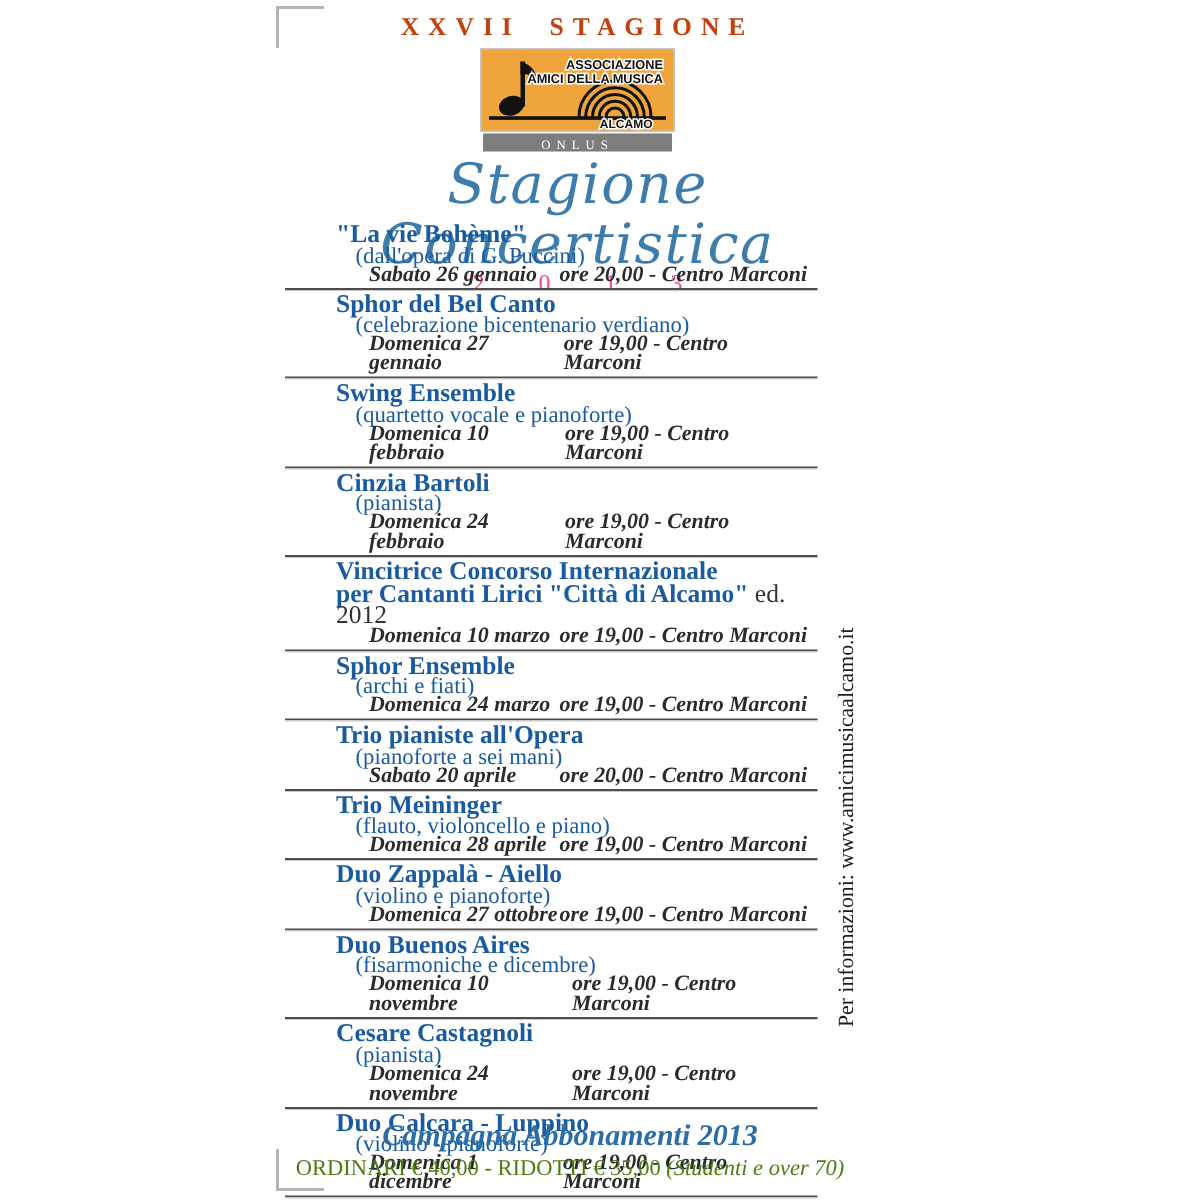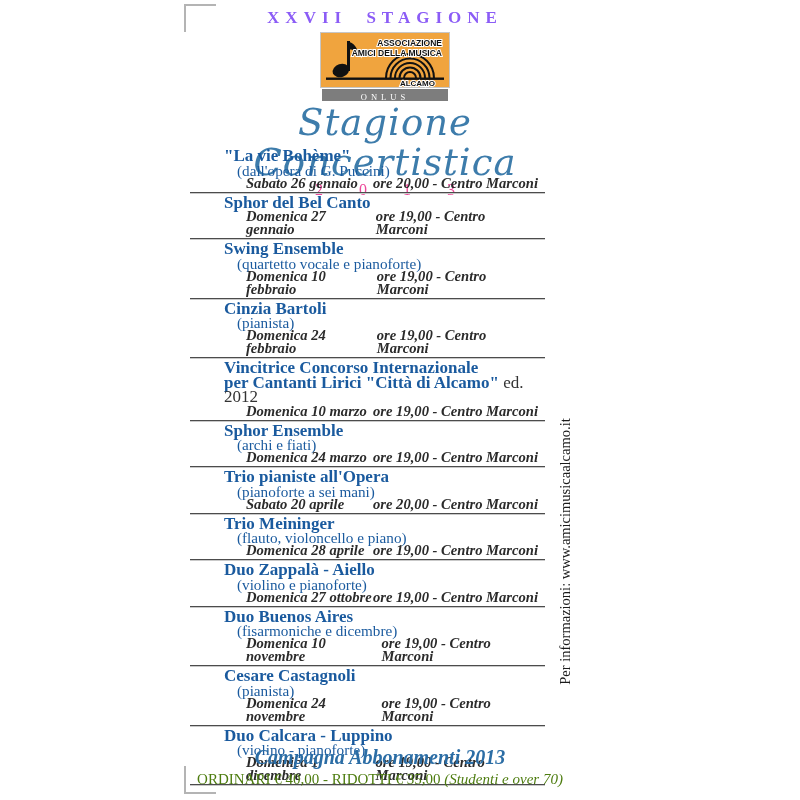--- a/index.html
+++ b/index.html
@@ -7,21 +7,21 @@
     width:800px;height:800px;background:#ffffff;position:relative;overflow:hidden;
     font-family:"Liberation Serif",serif;
   }
   
   .mark{position:absolute;width:30px;height:26px;}
   .mark-tl{left:184px;top:4px;border-left:2px solid #b4b4b4;border-top:2px solid #b4b4b4;}
   .mark-bl{left:184px;top:766px;border-left:2px solid #b4b4b4;border-bottom:2px solid #b4b4b4;}
 
   
   .header{position:absolute;left:190px;top:0;width:390px;text-align:center;}
-  .season{margin-top:8px;font-size:17px;font-weight:bold;color:#8b5cf6;
+  .season{margin-top:8px;font-size:17px;font-weight:bold;color:#c2410c;
           letter-spacing:6px;word-spacing:9px;}
   .logo-wrap{margin-top:4px;line-height:0;}
   .onlus-bar{width:126px;height:12px;background:#7d7d7d;margin:1px auto 0;
              line-height:12px;text-align:center;}
   .onlus-bar span{color:#fff;font-size:8.5px;letter-spacing:4px;font-family:"Liberation Serif",serif;}
   .script-title{margin-top:2px;font-family:"DejaVu Serif",serif;font-style:italic;
                 font-size:37px;color:#3d7cab;line-height:40px;letter-spacing:1px;}
   .year{margin-top:-2px;font-size:16px;color:#ec4899;letter-spacing:36px;padding-left:36px;}
 
   
@@ -95,20 +95,21 @@
     <div class="ev-sub">(dall'opera di G. Puccini)</div>
     <div class="ev-meta">
       <span>Sabato 26 gennaio</span>
       <span>ore 20,00 - Centro Marconi</span>
     </div>
     <div class="sep"></div>
   </div>
 
   <div class="event">
     <div class="ev-title"><span class="t">Sphor del Bel Canto</span></div>
+    <div class="ev-sub">(celebrazione bicentenario verdiano)</div>
     <div class="ev-meta">
       <span>Domenica 27 gennaio</span>
       <span>ore 19,00 - Centro Marconi</span>
     </div>
     <div class="sep"></div>
   </div>
 
   <div class="event">
     <div class="ev-title"><span class="t">Swing Ensemble</span></div>
     <div class="ev-sub">(quartetto vocale e pianoforte)</div>

